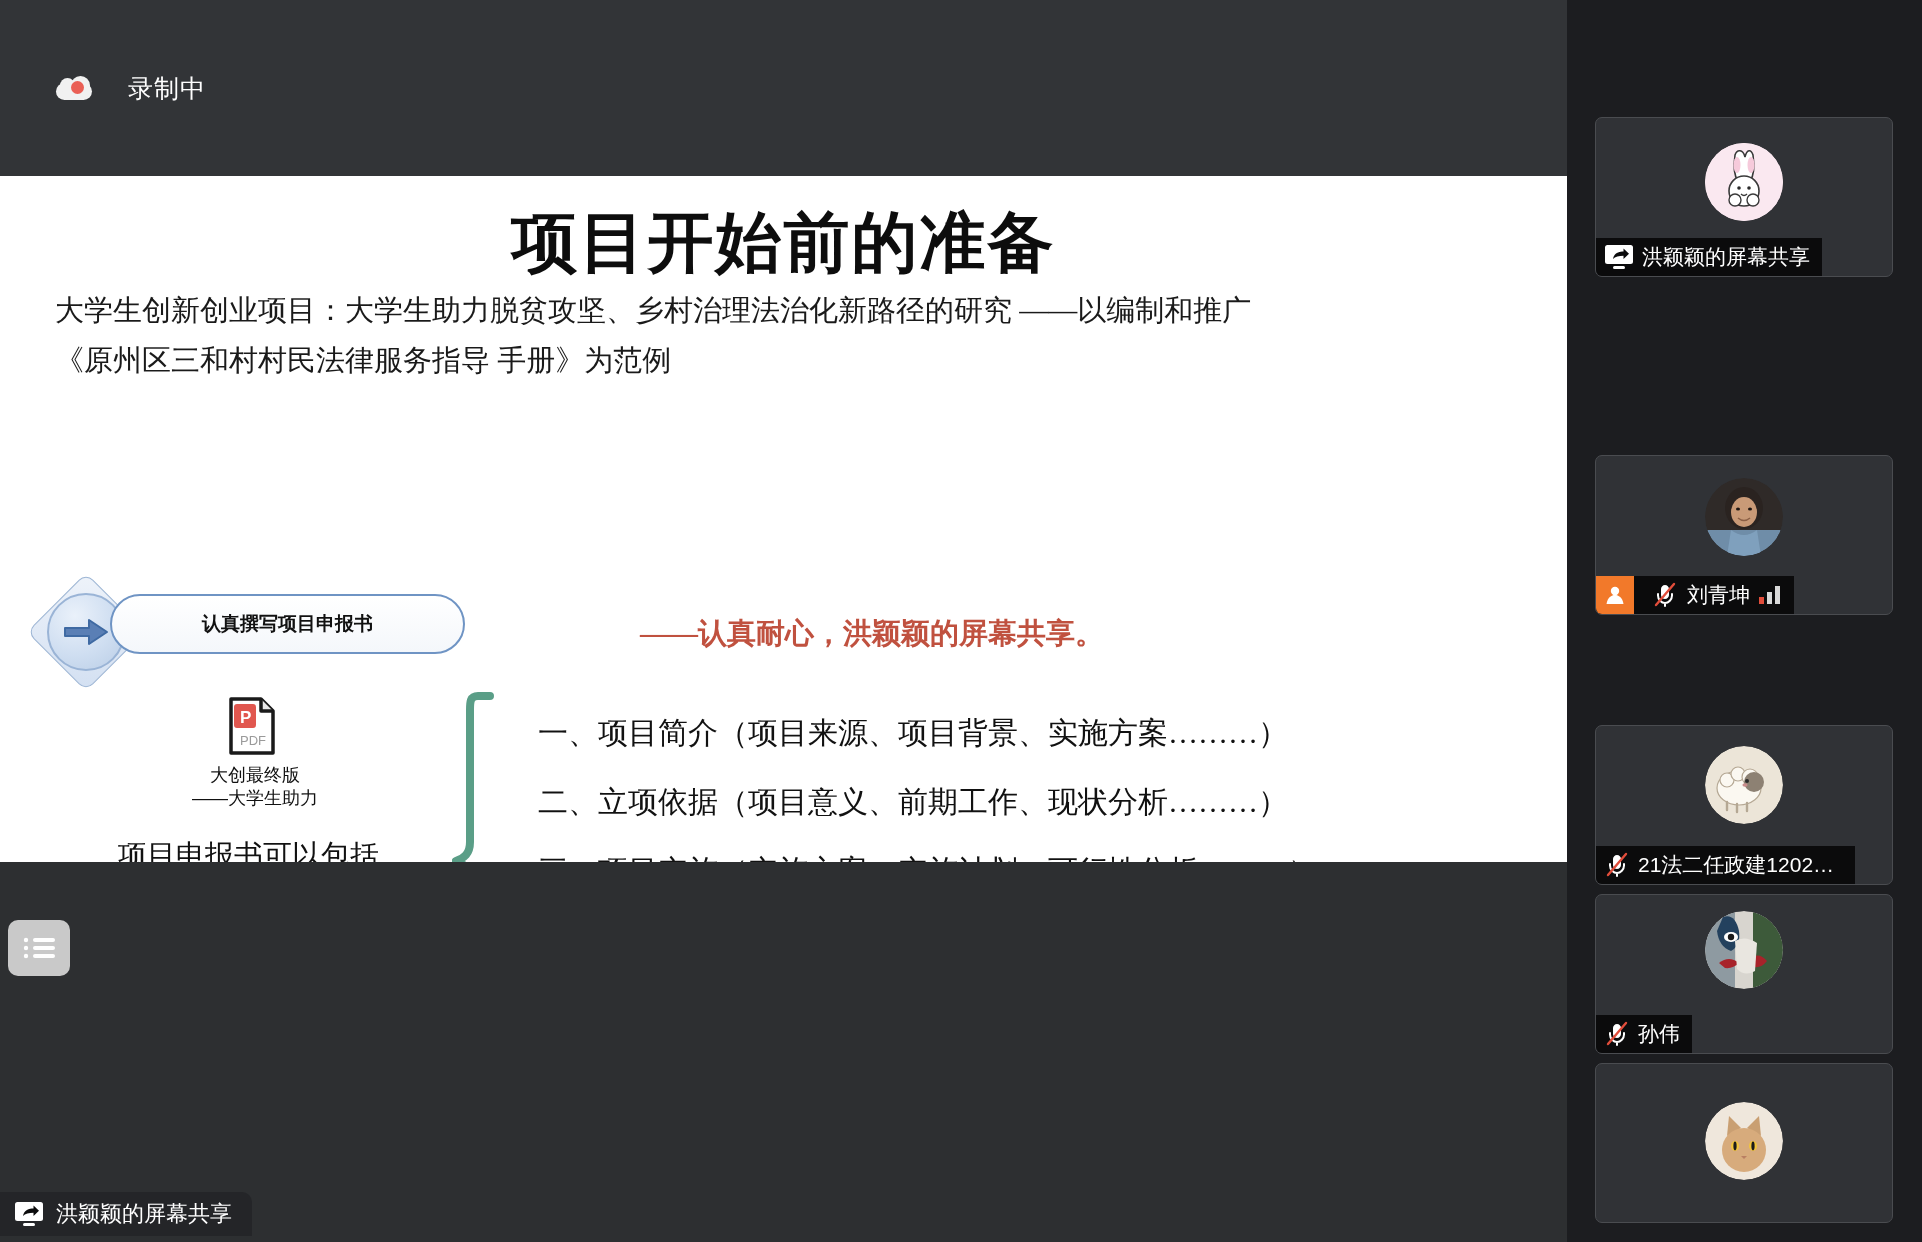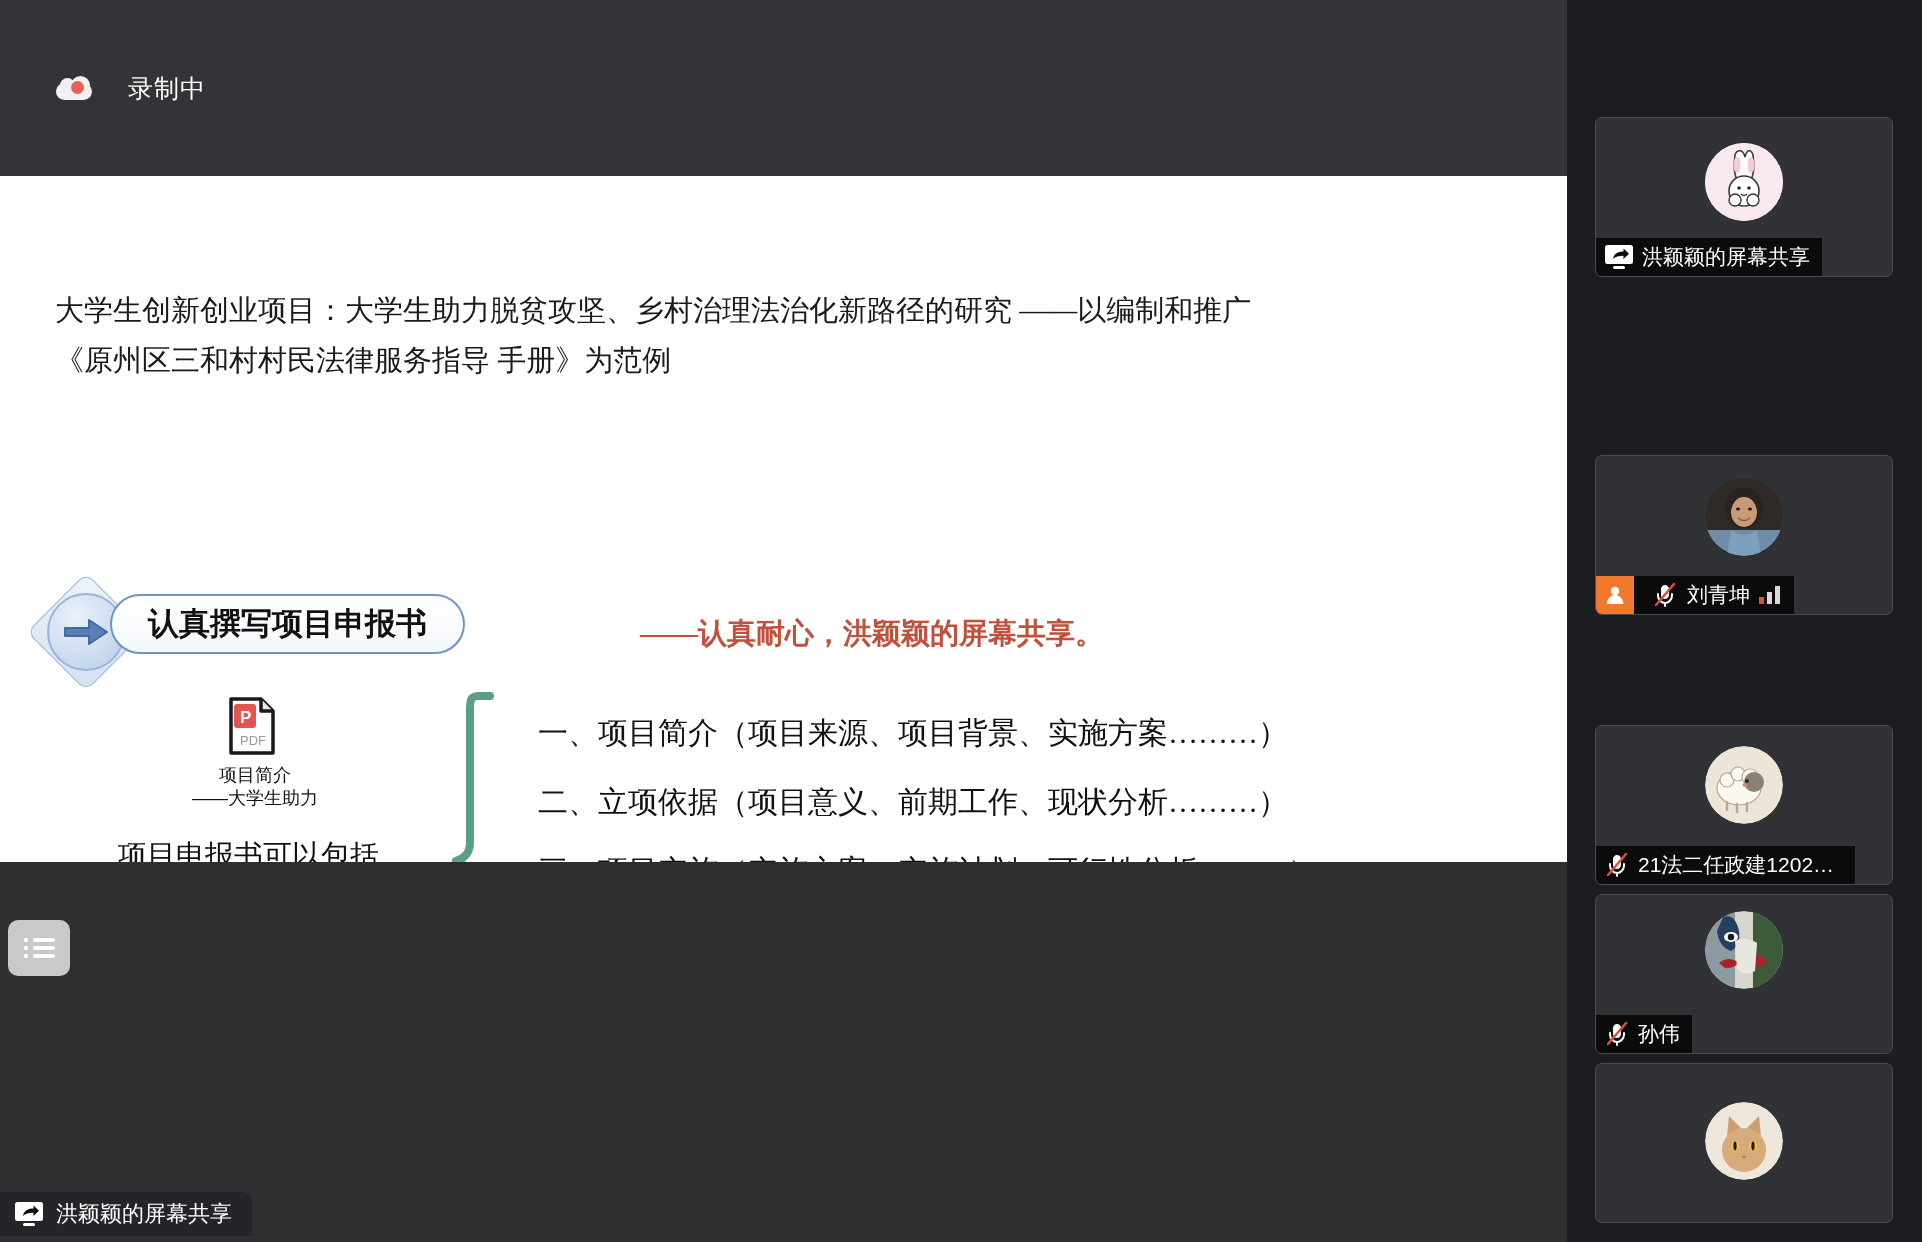--- a/index.html
+++ b/index.html
@@ -81,21 +81,21 @@
   .badge-arrow { width: 46px; height: 30px; }
   .pill {
     position: absolute; left: 110px; top: 418px;
     width: 355px; height: 60px;
     border: 2px solid #6f94c4; border-radius: 32px;
     background: linear-gradient(180deg,#ffffff 0%,#f4f7fb 100%);
     display: flex; align-items: center; justify-content: center;
   }
   .pill-text {
     font-family: Liberation Sans, sans-serif;
-    font-size: 31px; font-weight: 700; color: #111;
+    font-size: 19px; font-weight: 700; color: #111;
   }
   .red-note {
     position: absolute; left: 640px; top: 438px;
     font-family: "Liberation Serif", "DejaVu Serif", serif;
     font-size: 29px; font-weight: 700; color: #c0513f; white-space: nowrap;
   }
 
   
   .pdf-icon { position: absolute; left: 228px; top: 521px; width: 48px; height: 58px; }
   .pdf-cap {
@@ -185,20 +185,21 @@
         <span class="c-body"></span>
           <span class="c-lobe1"></span>
         <span class="c-lobe2"></span>
           <span class="c-dot"></span>
       </span>
       <span class="rec-label">录制中</span>
     </div>
 
     <div class="slide">
 
+      <div class="slide-title">项目开始前的准备</div>
       <div class="slide-sub">大学生创新创业项目：大学生助力脱贫攻坚、乡村治理法治化新路径的研究 ——以编制和推广《原州区三和村村民法律服务指导 手册》为范例</div>
 
       <div class="badge-wrap">
         <div class="badge-diamond"></div>
         <div class="badge-circle">
           <svg class="badge-arrow" viewBox="0 0 46 30">
             <path d="M2 11 H26 V3 L44 15 L26 27 V19 H2 Z" fill="#5a7fb5" stroke="#3f6aa3" stroke-width="2" stroke-linejoin="round"></path>
           </svg>
         </div>
       </div>
@@ -210,21 +211,21 @@
       <div class="red-note">——认真耐心，洪颖颖的屏幕共享。</div>
 
       <svg class="pdf-icon" viewBox="0 0 48 58">
         <path d="M3 2 H33 L45 14 V56 H3 Z" fill="#ffffff" stroke="#1a1a1a" stroke-width="3.5" stroke-linejoin="round"></path>
         <path d="M33 2 L33 14 L45 14" fill="#e8e8e8" stroke="#1a1a1a" stroke-width="3.5" stroke-linejoin="round"></path>
         <rect x="6" y="7" width="22" height="24" rx="3" fill="#e1574f"></rect>
         <text x="12" y="26" font-family="Liberation Sans, sans-serif" font-size="17" font-weight="bold" fill="#ffffff">P</text>
         <text x="12" y="48" font-family="Liberation Sans, sans-serif" font-size="13" fill="#9a9a9a">PDF</text>
       </svg>
       <div class="pdf-cap">
-        <span>项目简介</span>
+        <span>大创最终版</span>
         <span class="l2">——大学生助力</span>
       </div>
 
       <div class="side-label">项目申报书可以包括</div>
 
       <svg class="brace" viewBox="0 0 42 338">
         <path d="M38 4 H26 C18 4 18 10 18 18 V150 C18 162 12 166 4 169 C12 172 18 176 18 188 V320 C18 328 18 334 26 334 H38" fill="none" stroke="#5a9e87" stroke-width="8" stroke-linecap="round" stroke-linejoin="round"></path>
       </svg>
 
       <div class="list">

